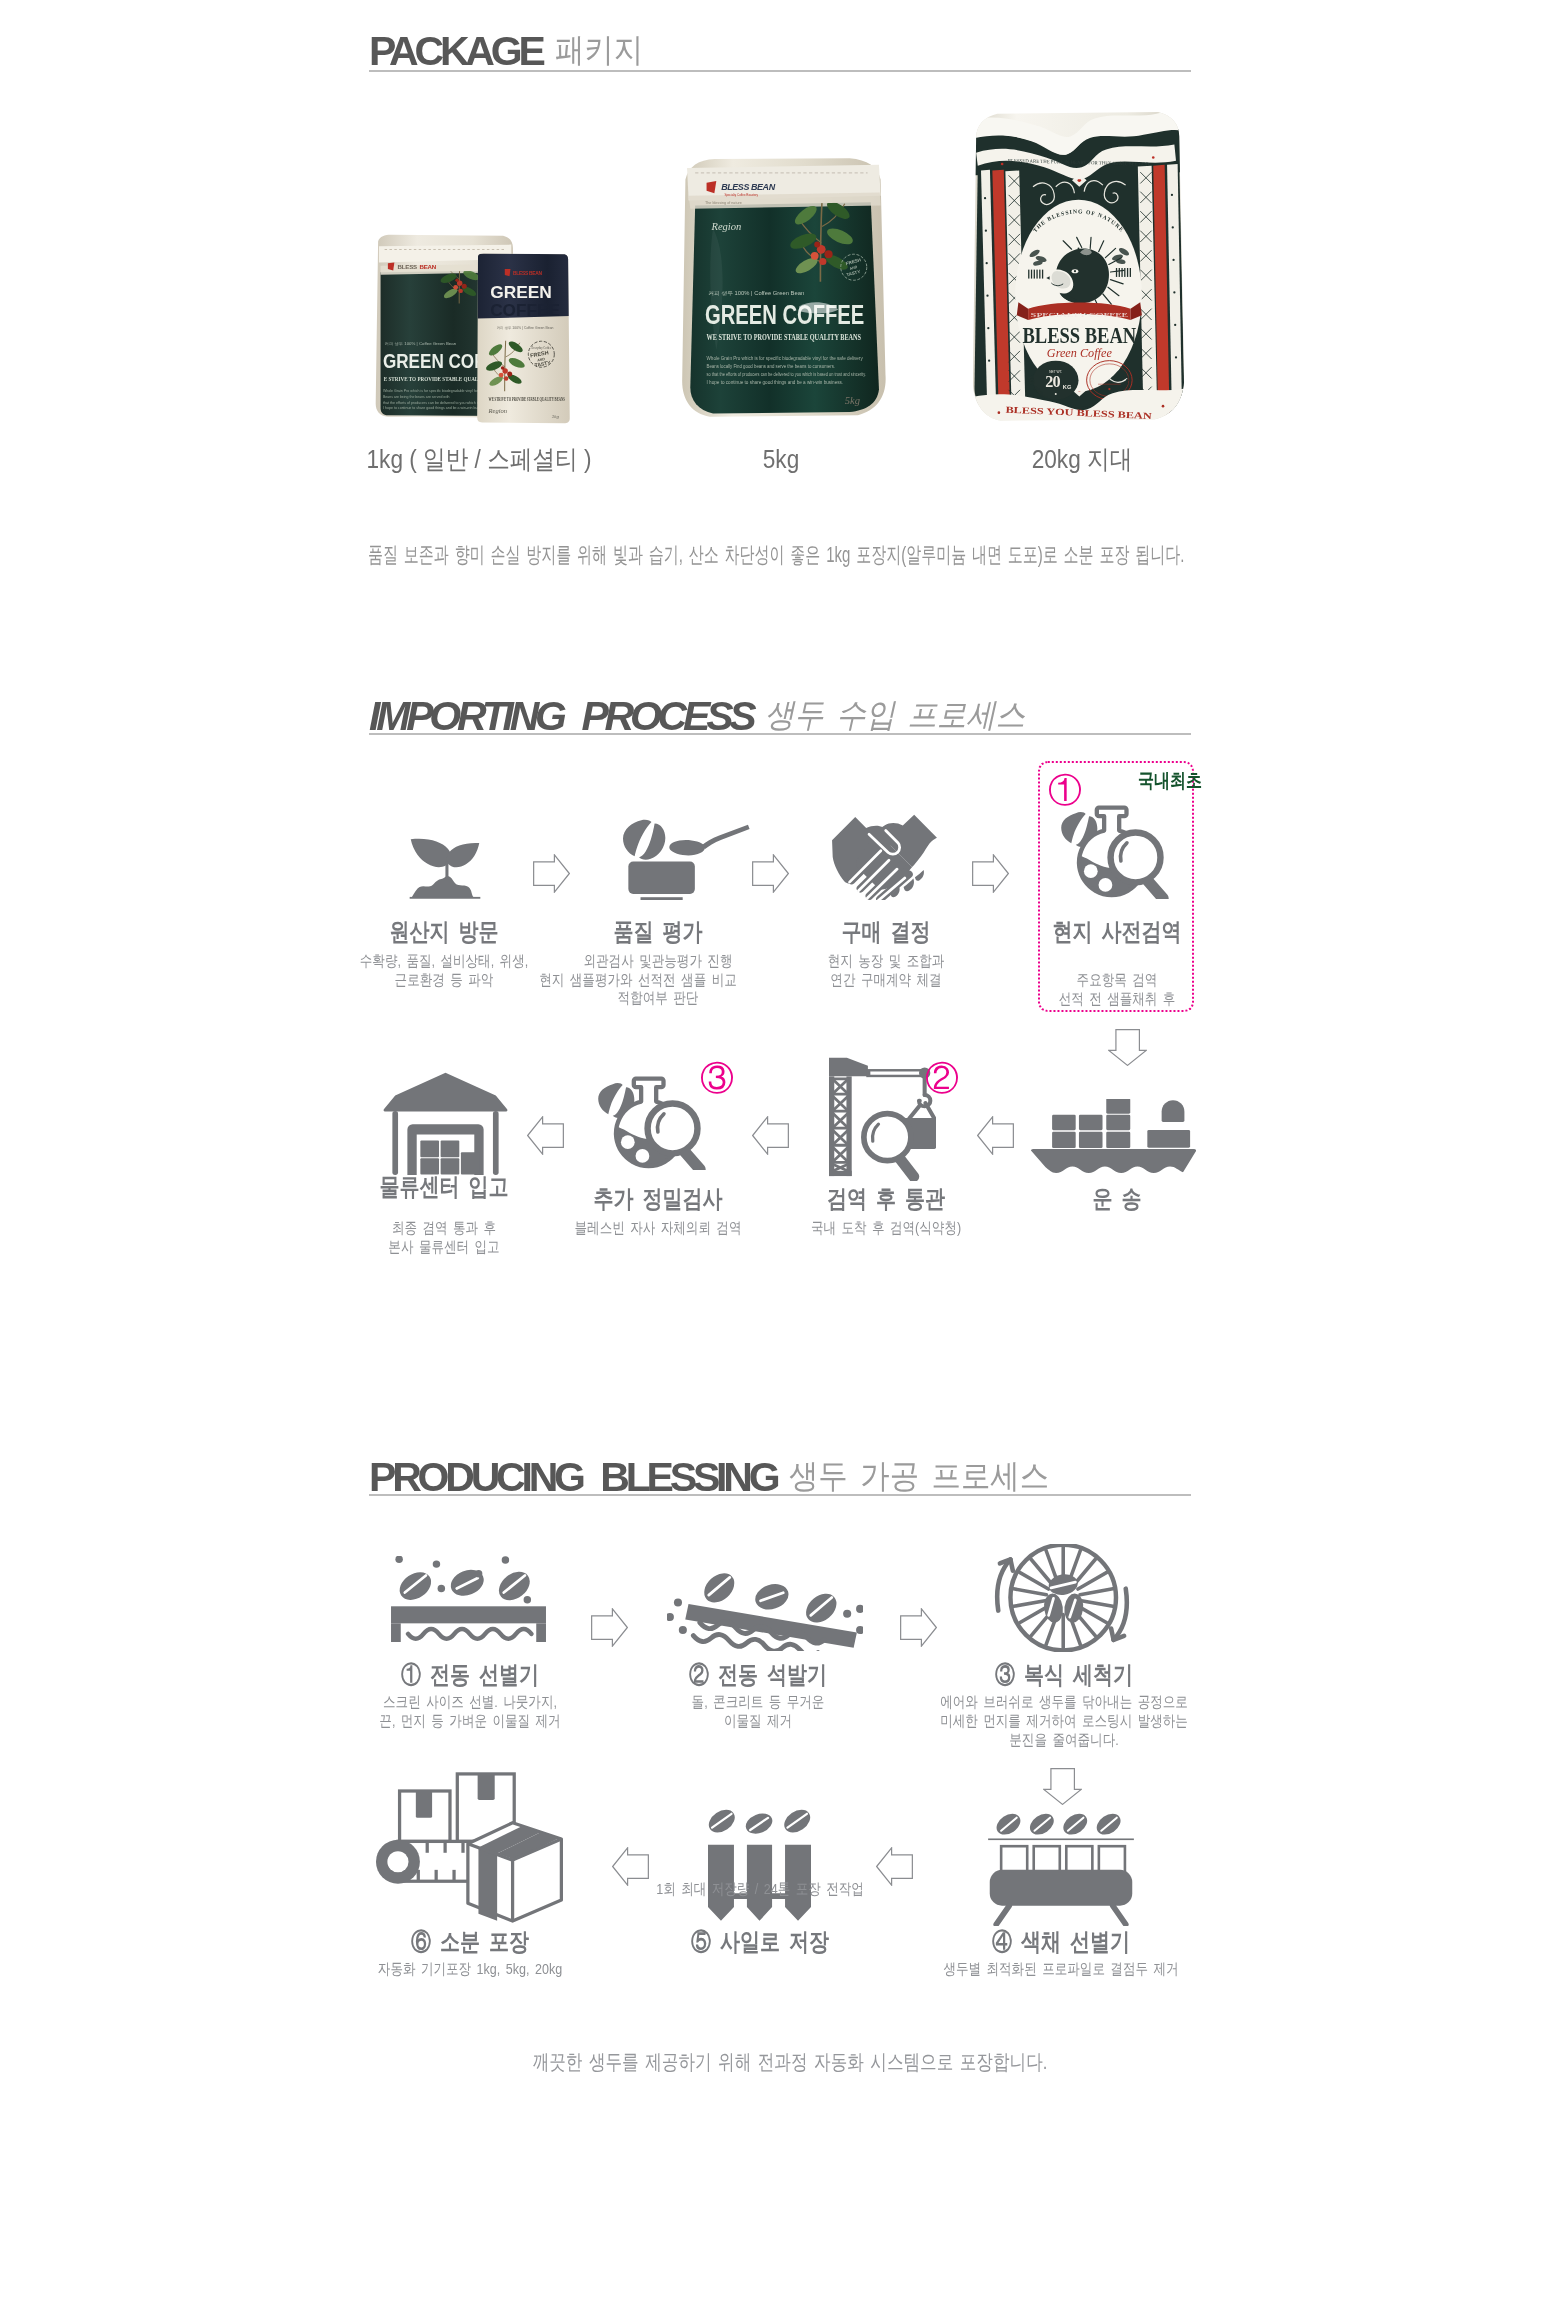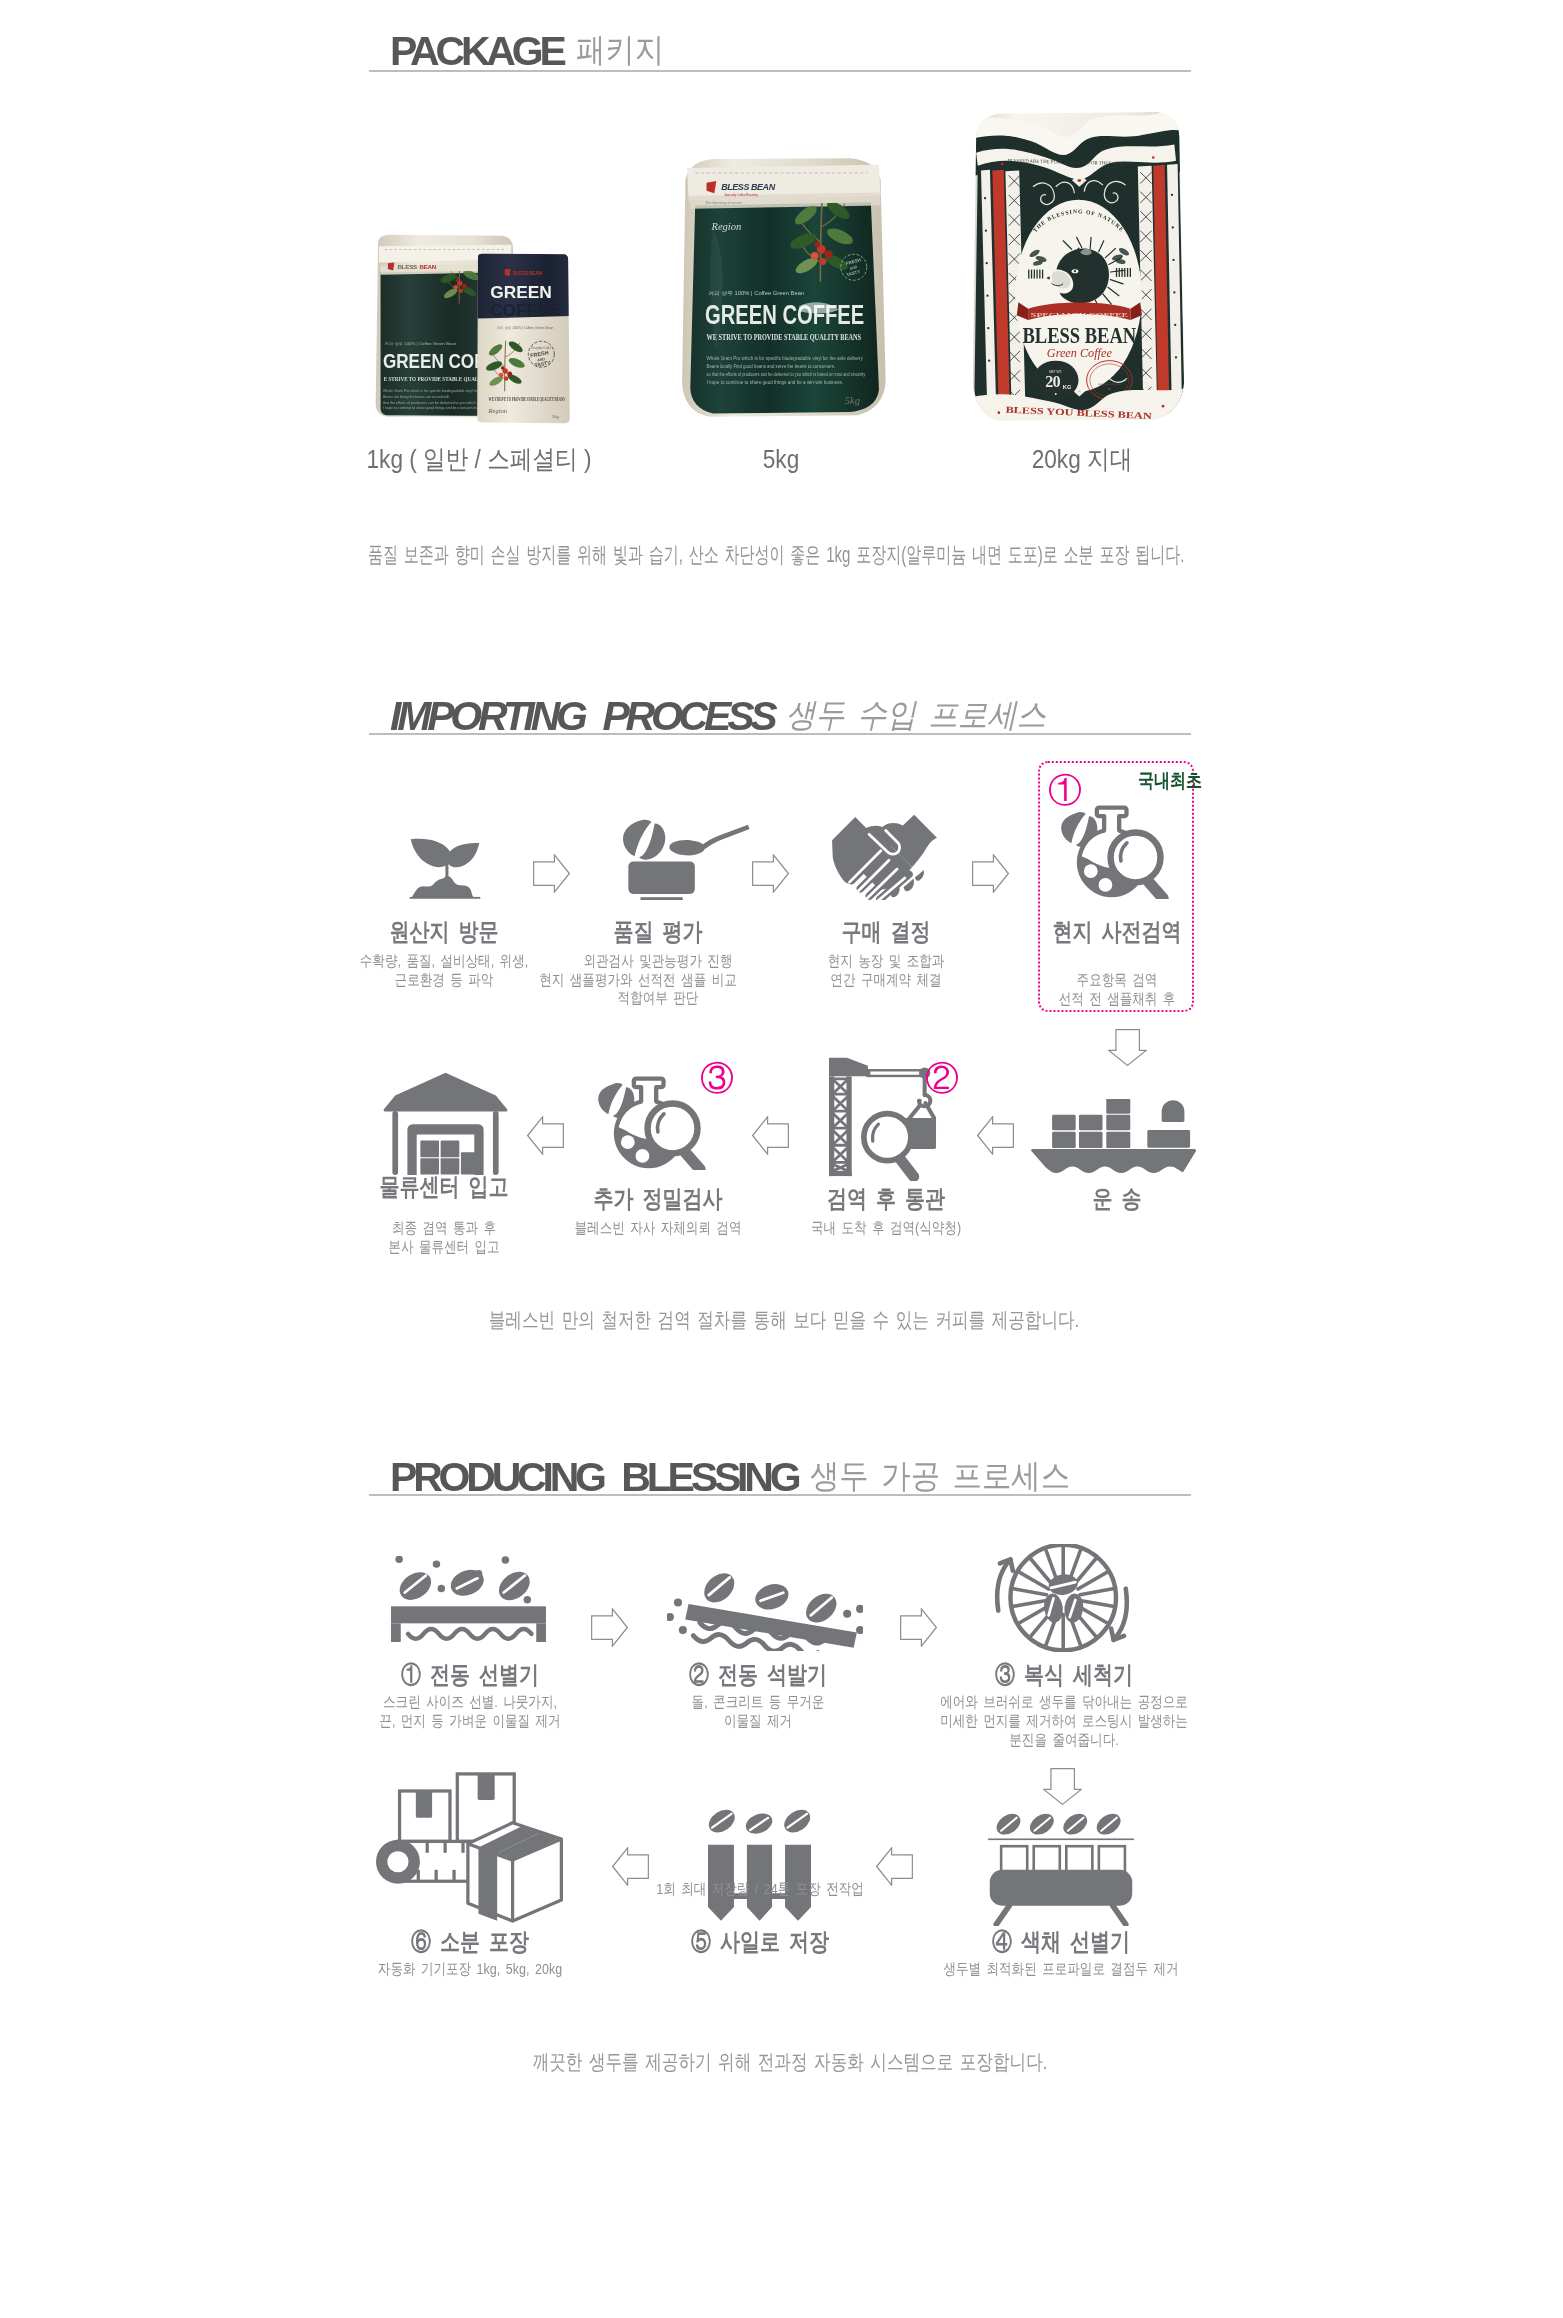--- a/index.html
+++ b/index.html
@@ -1,20 +1,20 @@
 <!DOCTYPE html>
 <html lang="ko" style="font-size:13px"><head>
 <meta charset="utf-8">
 <title>BLESS BEAN GREEN COFFEE</title>
 <style>
   html,body{margin:0;padding:0;background:#ffffff;}
   body{width:1563px;font-family:"Liberation Sans",sans-serif;}
   .page{position:relative;width:1563px;height:2319px;overflow:hidden;background:#fff;}
   .sec-title{position:absolute;white-space:nowrap;line-height:1;}
-  .sec-title .en{font-weight:700;color:#575757;font-size:41px;letter-spacing:-4.2px;word-spacing:11.4px;margin-left:21px;}
+  .sec-title .en{font-weight:700;color:#575757;font-size:41px;letter-spacing:-4.2px;word-spacing:11.4px;}
   .sec-title .ko{color:#9b9b9b;font-weight:400;font-size:33px;display:inline-block;transform:scaleX(0.89);transform-origin:left center;word-spacing:4.9px;position:relative;top:-4.1px;}
   .rule{position:absolute;background:#bdbdbd;height:1.6px;}
   .pk-cap{position:absolute;white-space:nowrap;color:#6f6f6f;font-size:26px;line-height:26px;}
   .pk-cap > span{display:inline-block;transform:scaleX(0.87);transform-origin:center center;}
   .note1{position:absolute;white-space:nowrap;color:#848484;font-size:27px;line-height:27px;}
   .note1 > span{display:inline-block;transform:scaleX(0.80);transform-origin:left center;word-spacing:3.3px;}
   .note2{position:absolute;white-space:nowrap;color:#949494;font-size:22px;line-height:22px;}
   .note2 > span{display:inline-block;transform:scaleX(0.682);transform-origin:left center;word-spacing:2.4px;}
   .footnote{position:absolute;white-space:nowrap;color:#95979b;font-size:21px;line-height:21px;}
   .footnote > span{display:inline-block;transform:scaleX(0.79);transform-origin:center center;word-spacing:2.4px;}
@@ -598,21 +598,20 @@
 <div class="s-desc" style="left:444px;top:1239px;transform:translateX(-50%)"><span>본사 물류센터 입고</span></div>
 <div class="ico" style="left:527px;top:1116px"><svg viewBox="0 0 46 48" width="37" height="39">
 <path fill="none" stroke="#8b8d91" stroke-width="1.5" stroke-linejoin="miter" d="M45.2 9.6 H19.4 V0.8 L0.8 24 L19.4 47.2 V38.8 H45.2 Z"></path>
       </svg></div>
 <div class="ico" style="left:752px;top:1116px"><svg viewBox="0 0 46 48" width="37" height="39">
 <path fill="none" stroke="#8b8d91" stroke-width="1.5" stroke-linejoin="miter" d="M45.2 9.6 H19.4 V0.8 L0.8 24 L19.4 47.2 V38.8 H45.2 Z"></path>
       </svg></div>
 <div class="ico" style="left:977px;top:1116px"><svg viewBox="0 0 46 48" width="37" height="39">
 <path fill="none" stroke="#8b8d91" stroke-width="1.5" stroke-linejoin="miter" d="M45.2 9.6 H19.4 V0.8 L0.8 24 L19.4 47.2 V38.8 H45.2 Z"></path>
       </svg></div>
-<div class="footnote" style="left:784px;top:1309px;transform:translateX(-50%)"><span>블레스빈 만의 철저한 검역 절차를 통해 보다 믿을 수 있는 커피를 제공합니다.</span></div>
 <div class="ico" style="left:391px;top:1556px;"><svg viewBox="0 0 191 106" width="155" height="86">
 <g fill="#737579">
  <ellipse cx="30" cy="37" rx="21" ry="15" transform="rotate(-34 30 37)"></ellipse>
  <ellipse cx="94" cy="33" rx="21" ry="15" transform="rotate(-22 94 33)"></ellipse>
  <ellipse cx="152" cy="37" rx="21" ry="15" transform="rotate(-38 152 37)"></ellipse>
 </g>
 <g stroke="#fff" stroke-width="3.4" fill="none" stroke-linecap="round">
  <path d="M17 45 L43 24"></path>
           <path d="M81 40 L107 27"></path>
           <path d="M139 45 L165 24"></path>

